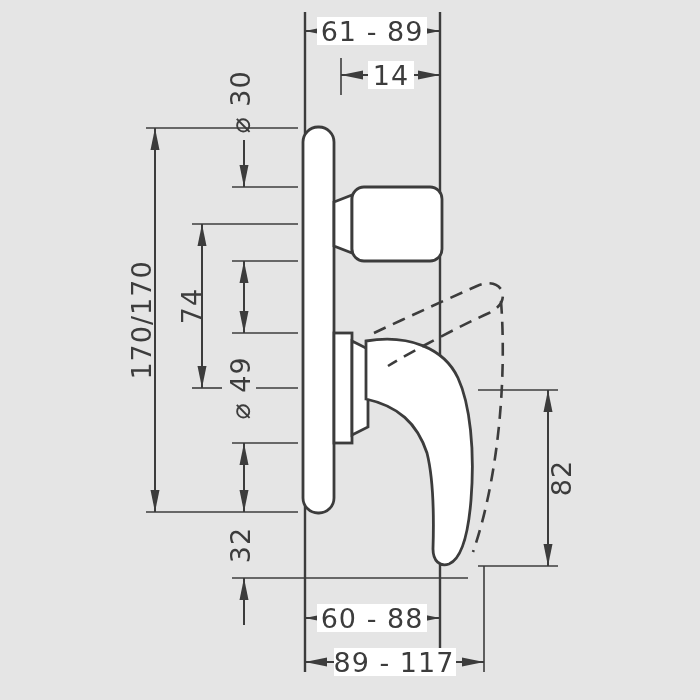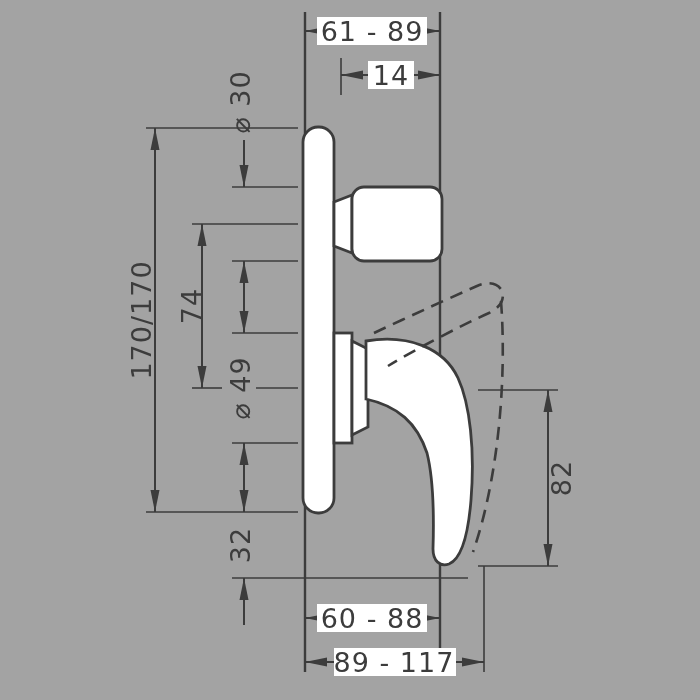--- a/index.html
+++ b/index.html
@@ -1,16 +1,16 @@
 <!DOCTYPE html>
 <html><head>
 <meta charset="utf-8">
 <style>
   html,body{margin:0;padding:0;background:#ffffff;}
-  .stage{width:700px;height:700px;position:relative;background:#a3a3a3;overflow:hidden;}
+  .stage{width:700px;height:700px;position:relative;background:#e5e5e5;overflow:hidden;}
   svg{display:block;}
   text{
     font-family:"DejaVu Sans", "Liberation Sans", sans-serif;
     font-size:27px;
     fill:#3c3c3c;
     letter-spacing:1px;
   }
   .ln{stroke:#3c3c3c;fill:none;}
   .main{stroke-width:2.8;}
   .mid{stroke-width:2.4;}

